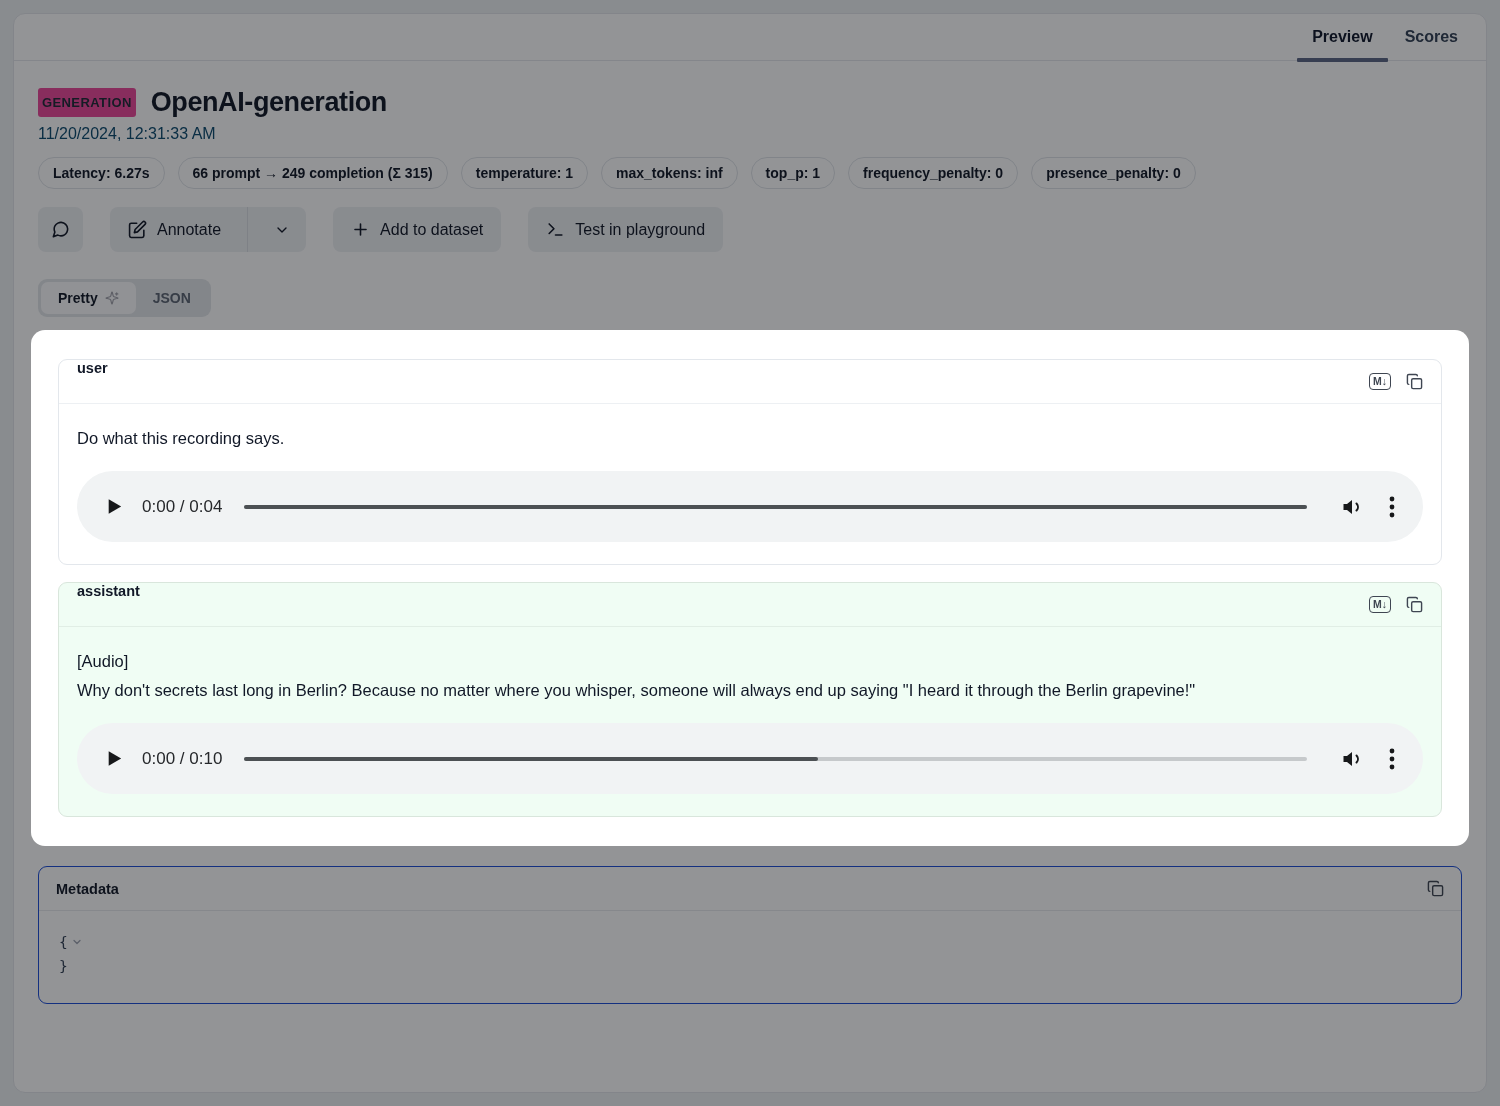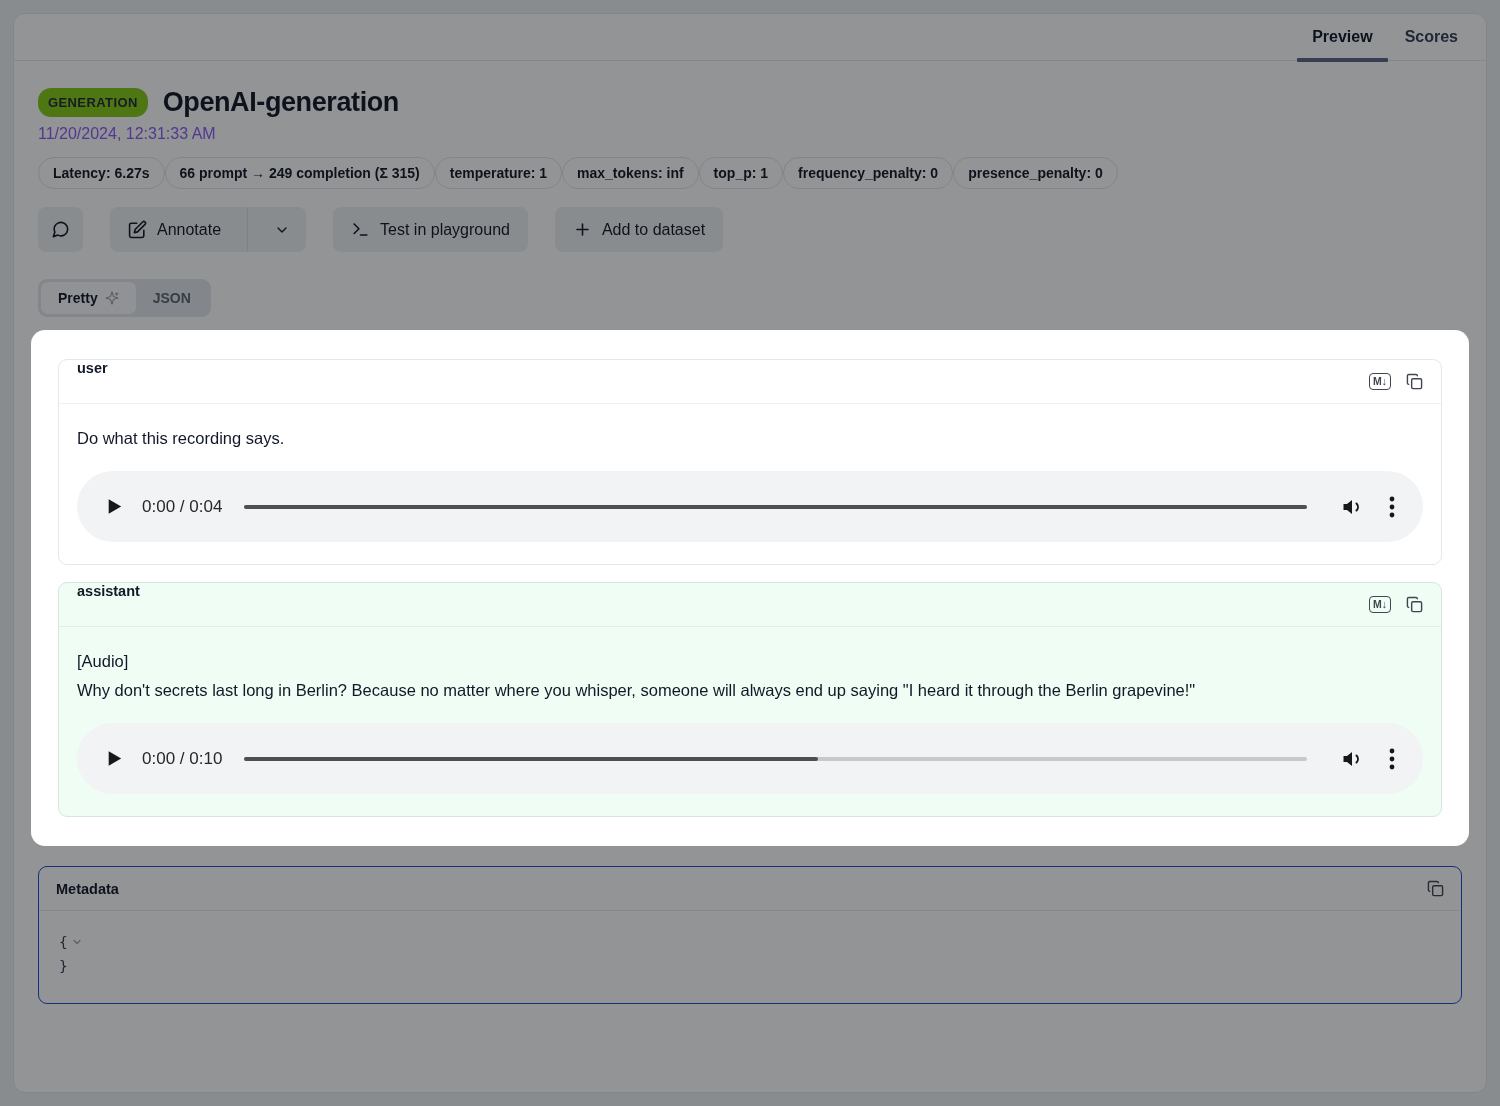--- a/index.html
+++ b/index.html
@@ -31,26 +31,26 @@
   }
   .tab.active { color:#0f172a; }
   .tab.active::after {
     content:""; position:absolute; left:1px; right:1px; bottom:-2px; height:4px;
     background:#5c6784; border-radius:1px;
   }
   
   .content { padding:26px 24px 0 24px; }
   .title-row { display:flex; align-items:center; gap:15px; }
   .type-badge {
-    background:#84cc16; color:#1f2937; font-size:13px; font-weight:700;
-    letter-spacing:0.4px; padding:7px 10px; border-radius:13px;
+    background:#ec4899; color:#1f2937; font-size:13px; font-weight:700;
+    letter-spacing:0.4px; padding:7px 4px; border-radius:3px;
   }
   .page-title { font-size:27px; font-weight:700; letter-spacing:-0.4px; color:#111827; }
-  .timestamp { margin-top:7px; font-size:16px; color:#8b5cf6; }
-  .badges { margin-top:14px; display:flex; flex-wrap:wrap; width:1300px;text-align:right; }
+  .timestamp { margin-top:7px; font-size:16px; color:#0c4a6e; }
+  .badges { margin-top:14px; display:flex; flex-wrap:wrap; gap:13px; width:1300px;text-align:right; }
   .badge-pill {
     border:1px solid #dfe3e8; border-radius:17px; padding:7px 14px;
     font-size:14px; font-weight:600; color:#111827; background:#fff; white-space:nowrap;
   }
   
   .toolbar { margin-top:18px; display:flex; gap:27px; align-items:center; }
   .btn {
     background:#eef0f3; border-radius:8px; display:flex; align-items:center; gap:10px;
     height:45px; padding:0 18px; font-size:16px; font-weight:500; color:#111827; cursor:pointer;
   }
@@ -174,34 +174,34 @@
           <span style="display:flex;">
             <svg width="16" height="16" viewBox="0 0 24 24" fill="none" stroke="#111827" stroke-width="2" stroke-linecap="round" stroke-linejoin="round">
                 <path d="m6 9 6 6 6-6"></path>
               </svg>
           </span>
         </div>
       </div>
       <div class="btn">
         <span style="display:flex;">
           <svg width="19" height="19" viewBox="0 0 24 24" fill="none" stroke="#111827" stroke-width="2" stroke-linecap="round" stroke-linejoin="round">
-              <polyline points="4 17 10 11 4 5"></polyline>
-              <line x1="12" x2="20" y1="19" y2="19"></line>
-            </svg>
-        </span>
-        <span>Test in playground</span>
+              <path d="M5 12h14"></path>
+              <path d="M12 5v14"></path>
+            </svg>
+        </span>
+        <span>Add to dataset</span>
       </div>
       <div class="btn">
         <span style="display:flex;">
           <svg width="19" height="19" viewBox="0 0 24 24" fill="none" stroke="#111827" stroke-width="2" stroke-linecap="round" stroke-linejoin="round">
-              <path d="M5 12h14"></path>
-              <path d="M12 5v14"></path>
-            </svg>
-        </span>
-        <span>Add to dataset</span>
+              <polyline points="4 17 10 11 4 5"></polyline>
+              <line x1="12" x2="20" y1="19" y2="19"></line>
+            </svg>
+        </span>
+        <span>Test in playground</span>
       </div>
     </div>
 
     <div class="view-toggle">
       <div class="toggle-seg active">
         <span>Pretty</span>
         <span style="display:flex;">
           <svg width="14" height="14" viewBox="0 0 24 24" fill="none" stroke="#a1a1aa" stroke-width="2" stroke-linecap="round" stroke-linejoin="round">
               <path d="M9.9 15.5a2 2 0 0 0-1.4-1.4l-6.1-1.6a.5.5 0 0 1 0-1l6.1-1.6a2 2 0 0 0 1.4-1.4l1.6-6.1a.5.5 0 0 1 1 0l1.6 6.1a2 2 0 0 0 1.4 1.4l6.1 1.6a.5.5 0 0 1 0 1l-6.1 1.6a2 2 0 0 0-1.4 1.4l-1.6 6.1a.5.5 0 0 1-1 0z"></path>
               <path d="M20 3v4"></path>

